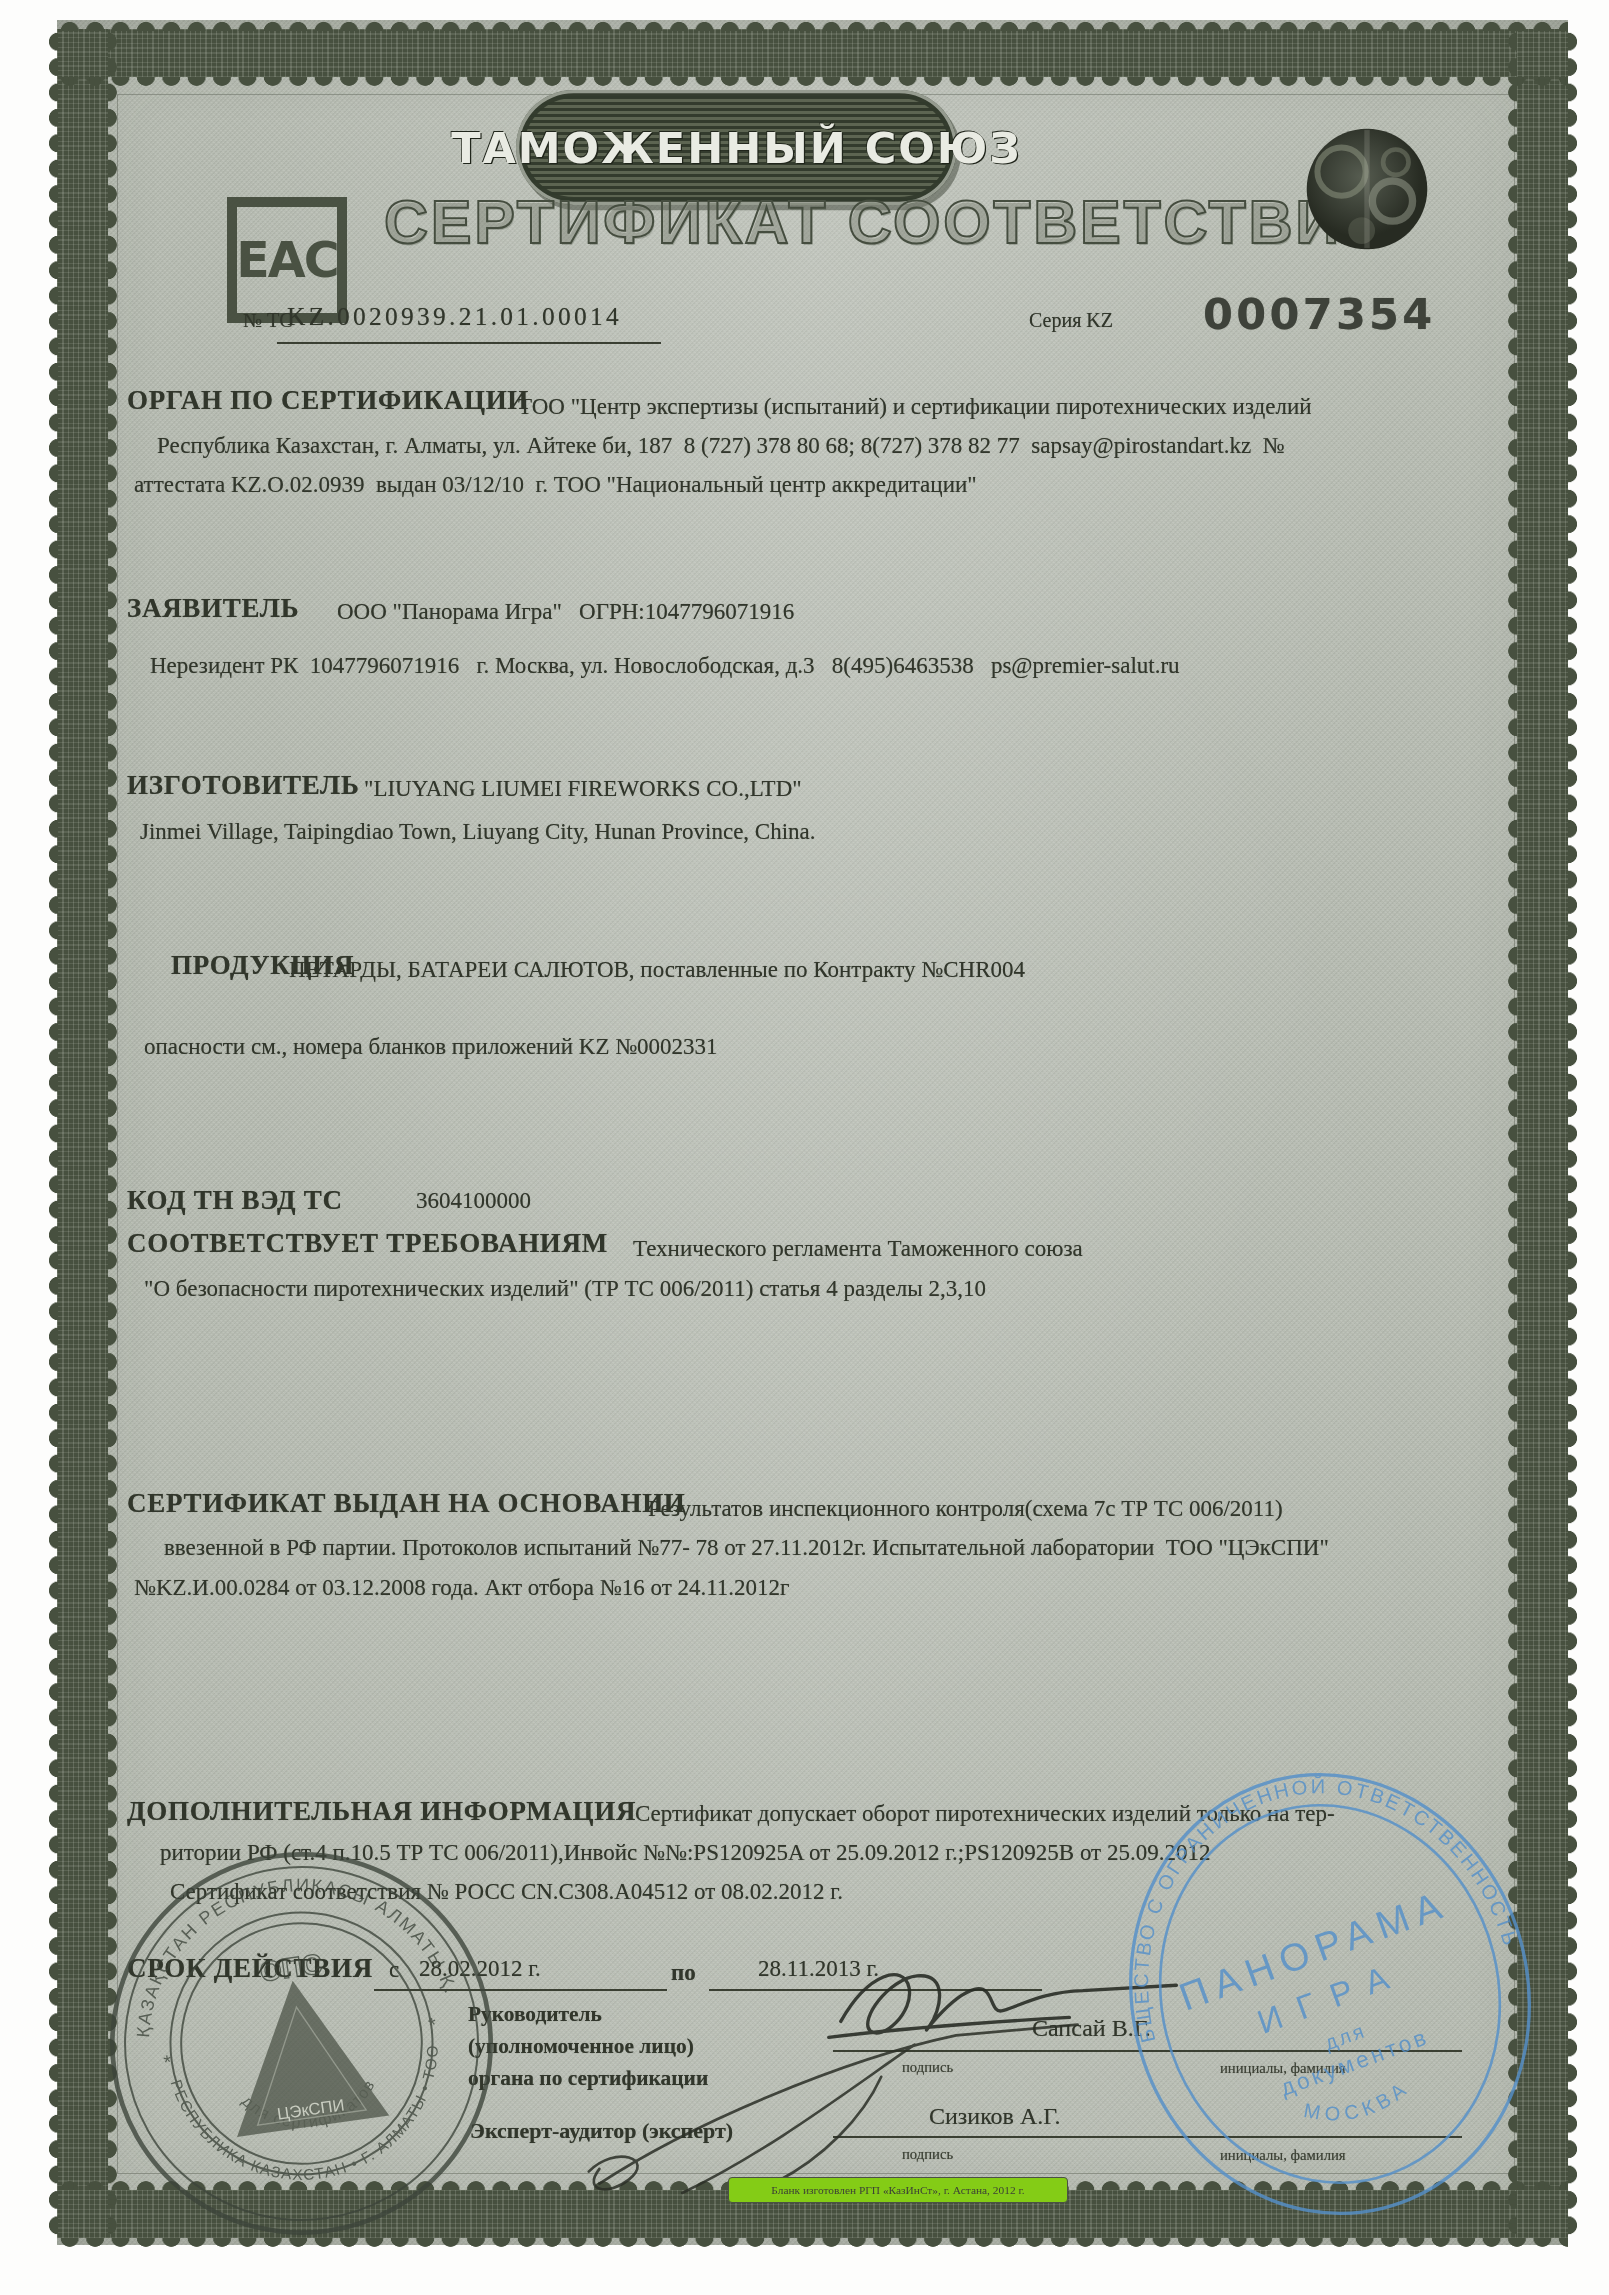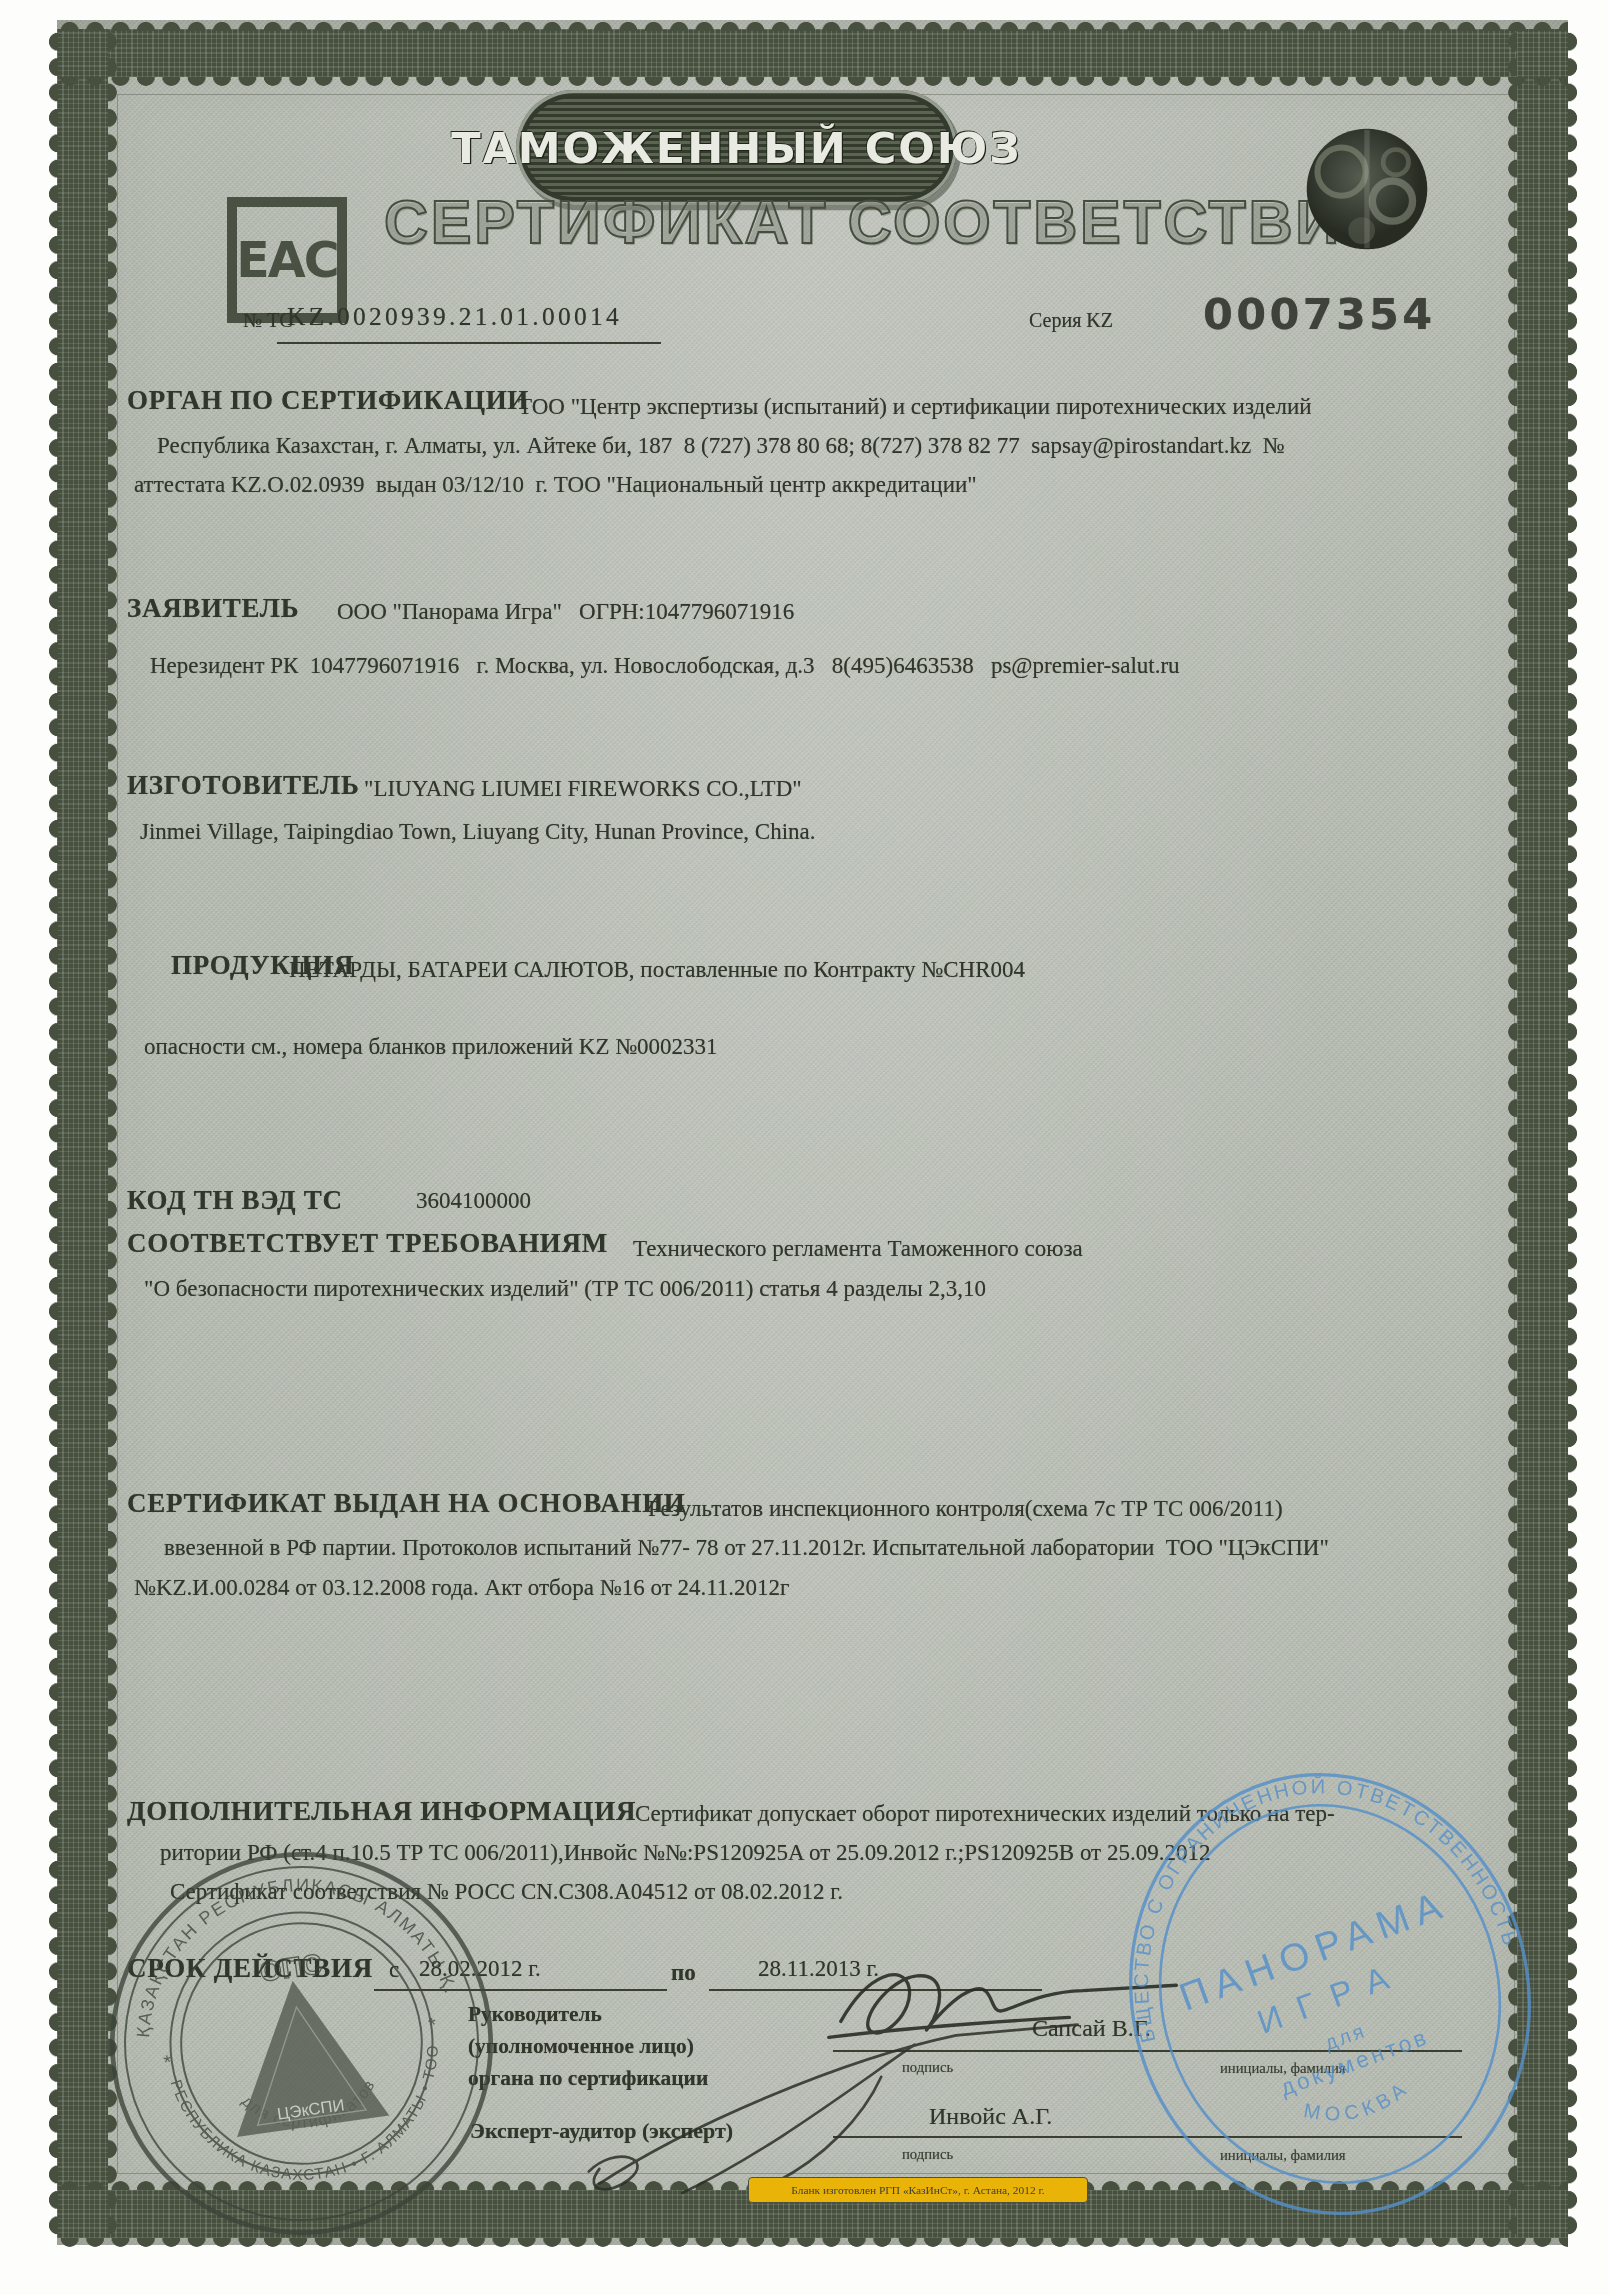--- a/index.html
+++ b/index.html
@@ -63,22 +63,22 @@
   
   .tline{position:absolute;white-space:pre;color:#31362b;z-index:5;
     text-shadow:0 0 0.7px rgba(49,54,43,.55);}
   .lbl{font-weight:bold;font-size:27px;letter-spacing:0.7px;}
   .val{font-size:23px;}
   .small{font-size:20px;}
   .cap{font-size:14.7px;color:#3c4135;}
   .rule{position:absolute;height:2px;background:#3a3f32;z-index:5;}
   .serial{font-family:"DejaVu Sans",sans-serif;font-weight:700;font-size:43px;letter-spacing:3.3px;
     color:#3e423a;}
-  .imprint{position:absolute;left:748px;top:2177px;width:338px;height:24px;z-index:7;
-    background:#eab308;border:1.3px solid #4b5244;border-radius:4px;display:flex;
+  .imprint{position:absolute;left:728px;top:2177px;width:338px;height:24px;z-index:7;
+    background:#84cc16;border:1.3px solid #4b5244;border-radius:4px;display:flex;
     align-items:center;justify-content:center;font-size:11.4px;color:#3c4036;white-space:pre;}
   .stamp{position:absolute;z-index:6;}
 </style>
 </head>
 <body>
 
 <div class="page">
 
   <div class="paper"></div>
   <div class="inner-rule"></div>
@@ -169,21 +169,21 @@
 
   <div class="tline" style="left:468px;top:2002px;font-size:21.4px;font-weight:600;">Руководитель</div>
   <div class="tline" style="left:468px;top:2034px;font-size:21.4px;font-weight:600;">(уполномоченное лицо)</div>
   <div class="tline" style="left:468px;top:2066px;font-size:21.4px;font-weight:600;">органа по сертификации</div>
   <div class="tline" style="left:1032px;top:2015px;font-size:24px;">Сапсай В.Г.</div>
   <div class="rule" style="left:833px;top:2050px;width:629px;height:2px;"></div>
   <div class="tline cap" style="left:902px;top:2059px;">подпись</div>
   <div class="tline cap" style="left:1220px;top:2060px;">инициалы, фамилия</div>
 
   <div class="tline" style="left:470px;top:2118px;font-size:22px;font-weight:600;">Эксперт-аудитор (эксперт)</div>
-  <div class="tline" style="left:929px;top:2103px;font-size:24px;">Инвойс А.Г.</div>
+  <div class="tline" style="left:929px;top:2103px;font-size:24px;">Сизиков А.Г.</div>
   <div class="rule" style="left:833px;top:2136px;width:629px;height:2px;"></div>
   <div class="tline cap" style="left:902px;top:2146px;">подпись</div>
   <div class="tline cap" style="left:1220px;top:2147px;">инициалы, фамилия</div>
 
   <svg class="stamp" style="left:802px;top:1937px;" width="468" height="134" viewBox="0 0 700 200">
     <g fill="none" stroke="#262a23" stroke-width="5" opacity=".88" stroke-linecap="round">
       <path d="M58,126 C100,52 152,40 160,75 C168,112 120,156 102,140 C85,124 130,62 172,58 C220,53 208,110 190,134 C172,158 220,88 258,78 C288,70 280,116 300,110 C330,101 360,82 420,80 L560,72"></path>
       <path d="M40,150 C120,140 260,128 400,120"></path>
     </g>
   </svg>

